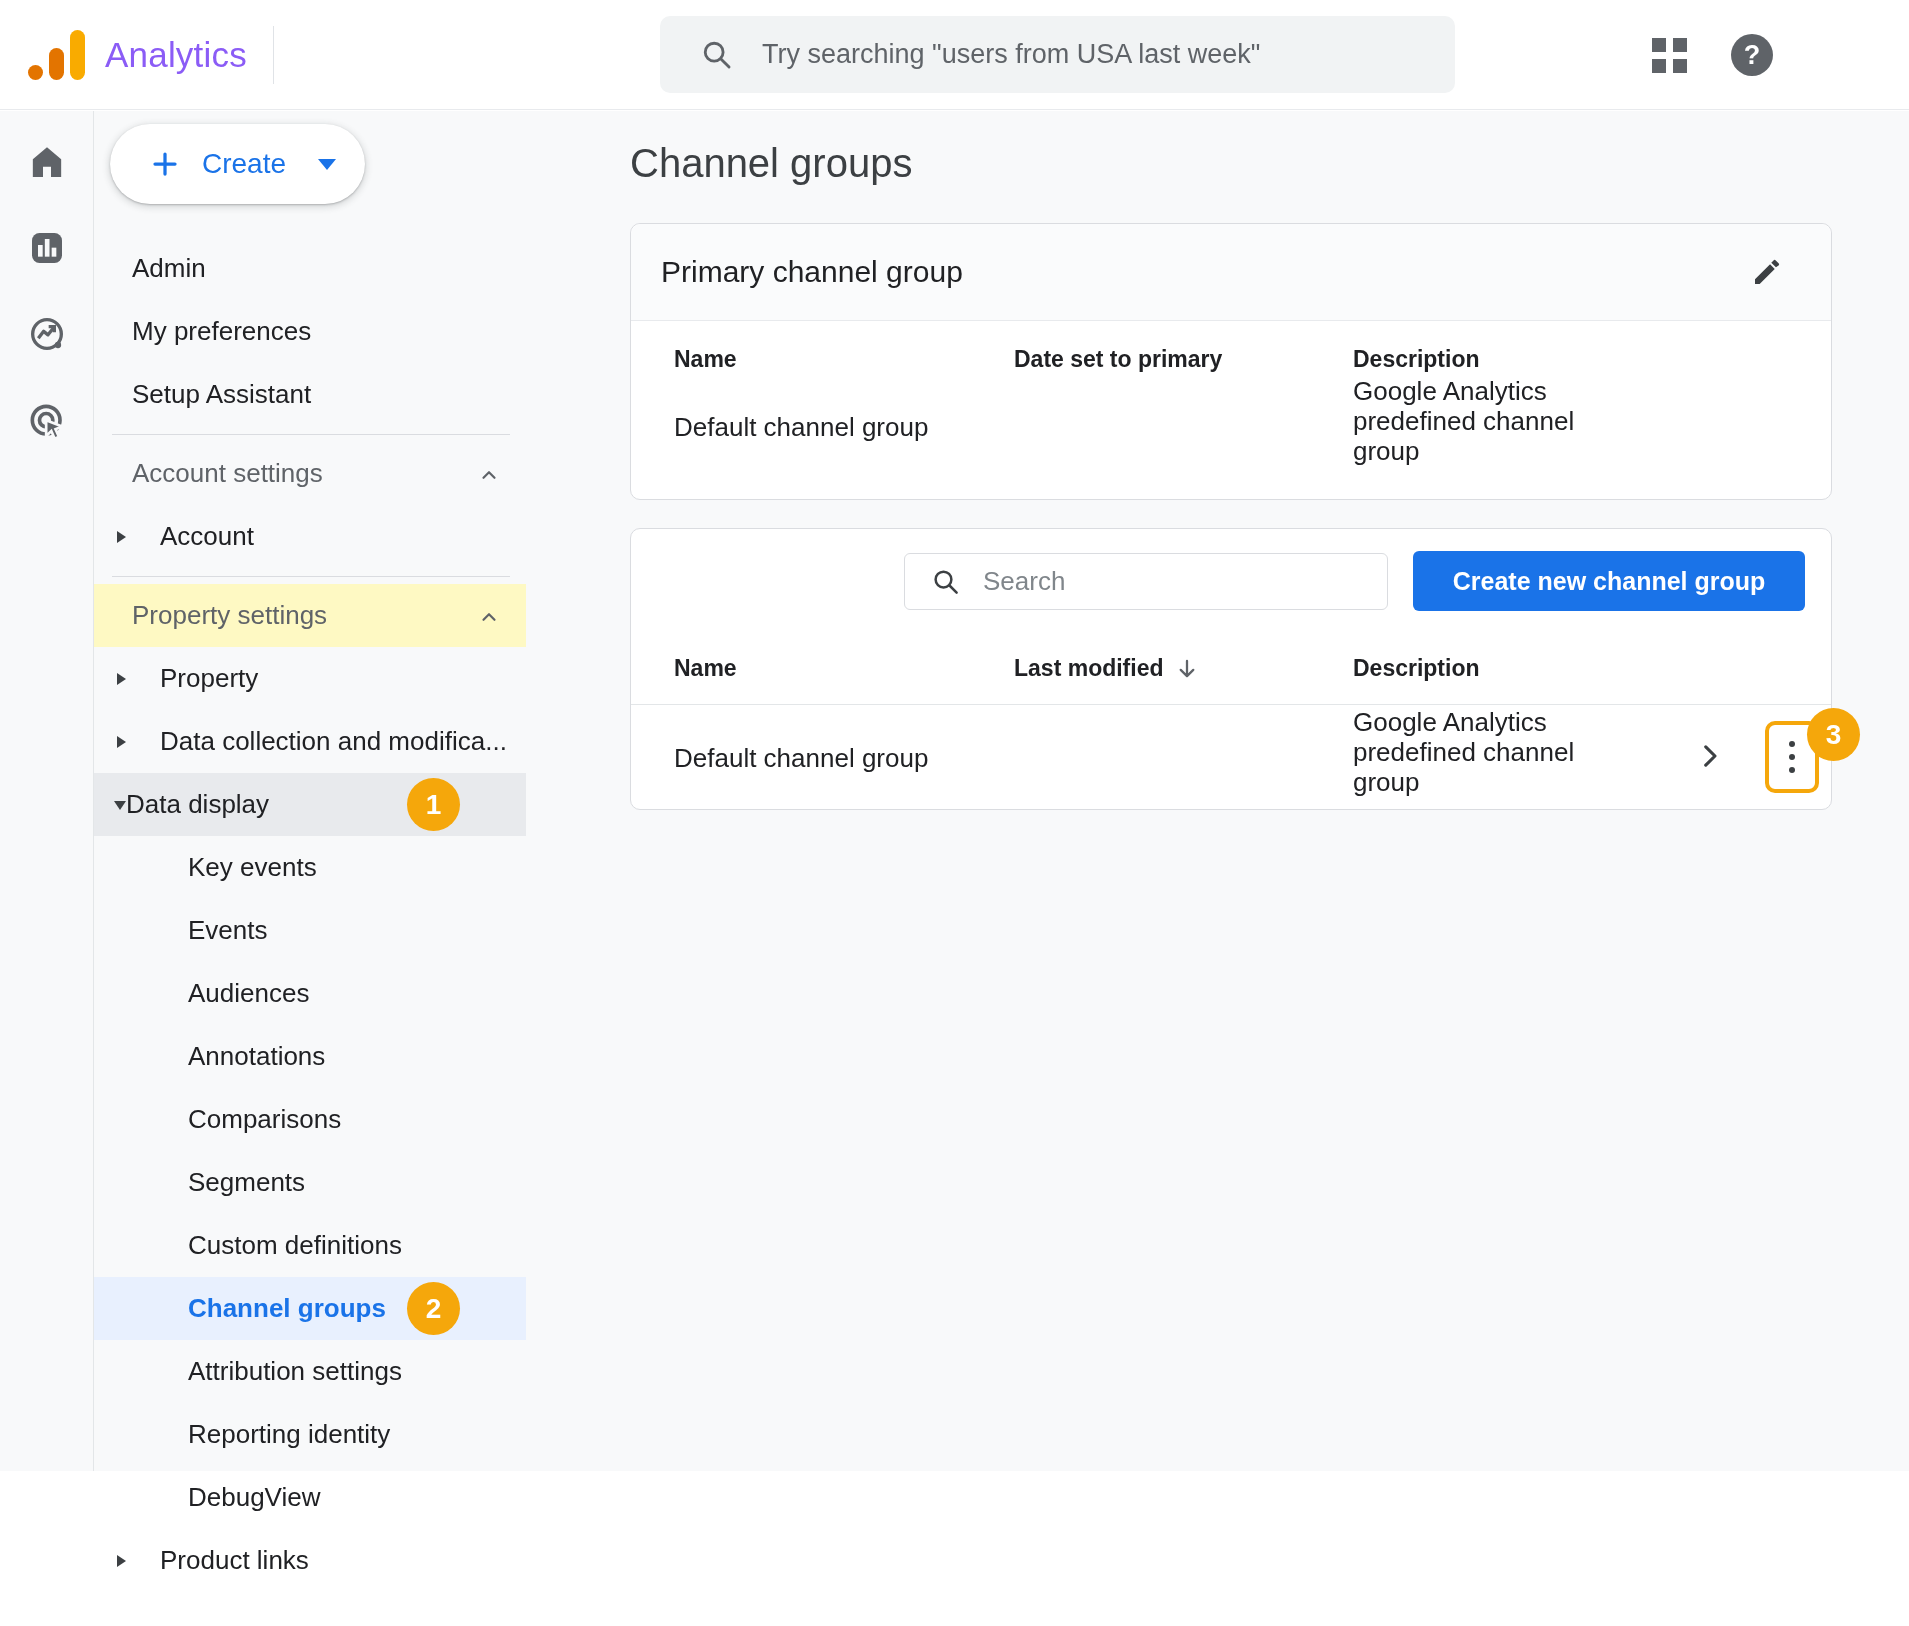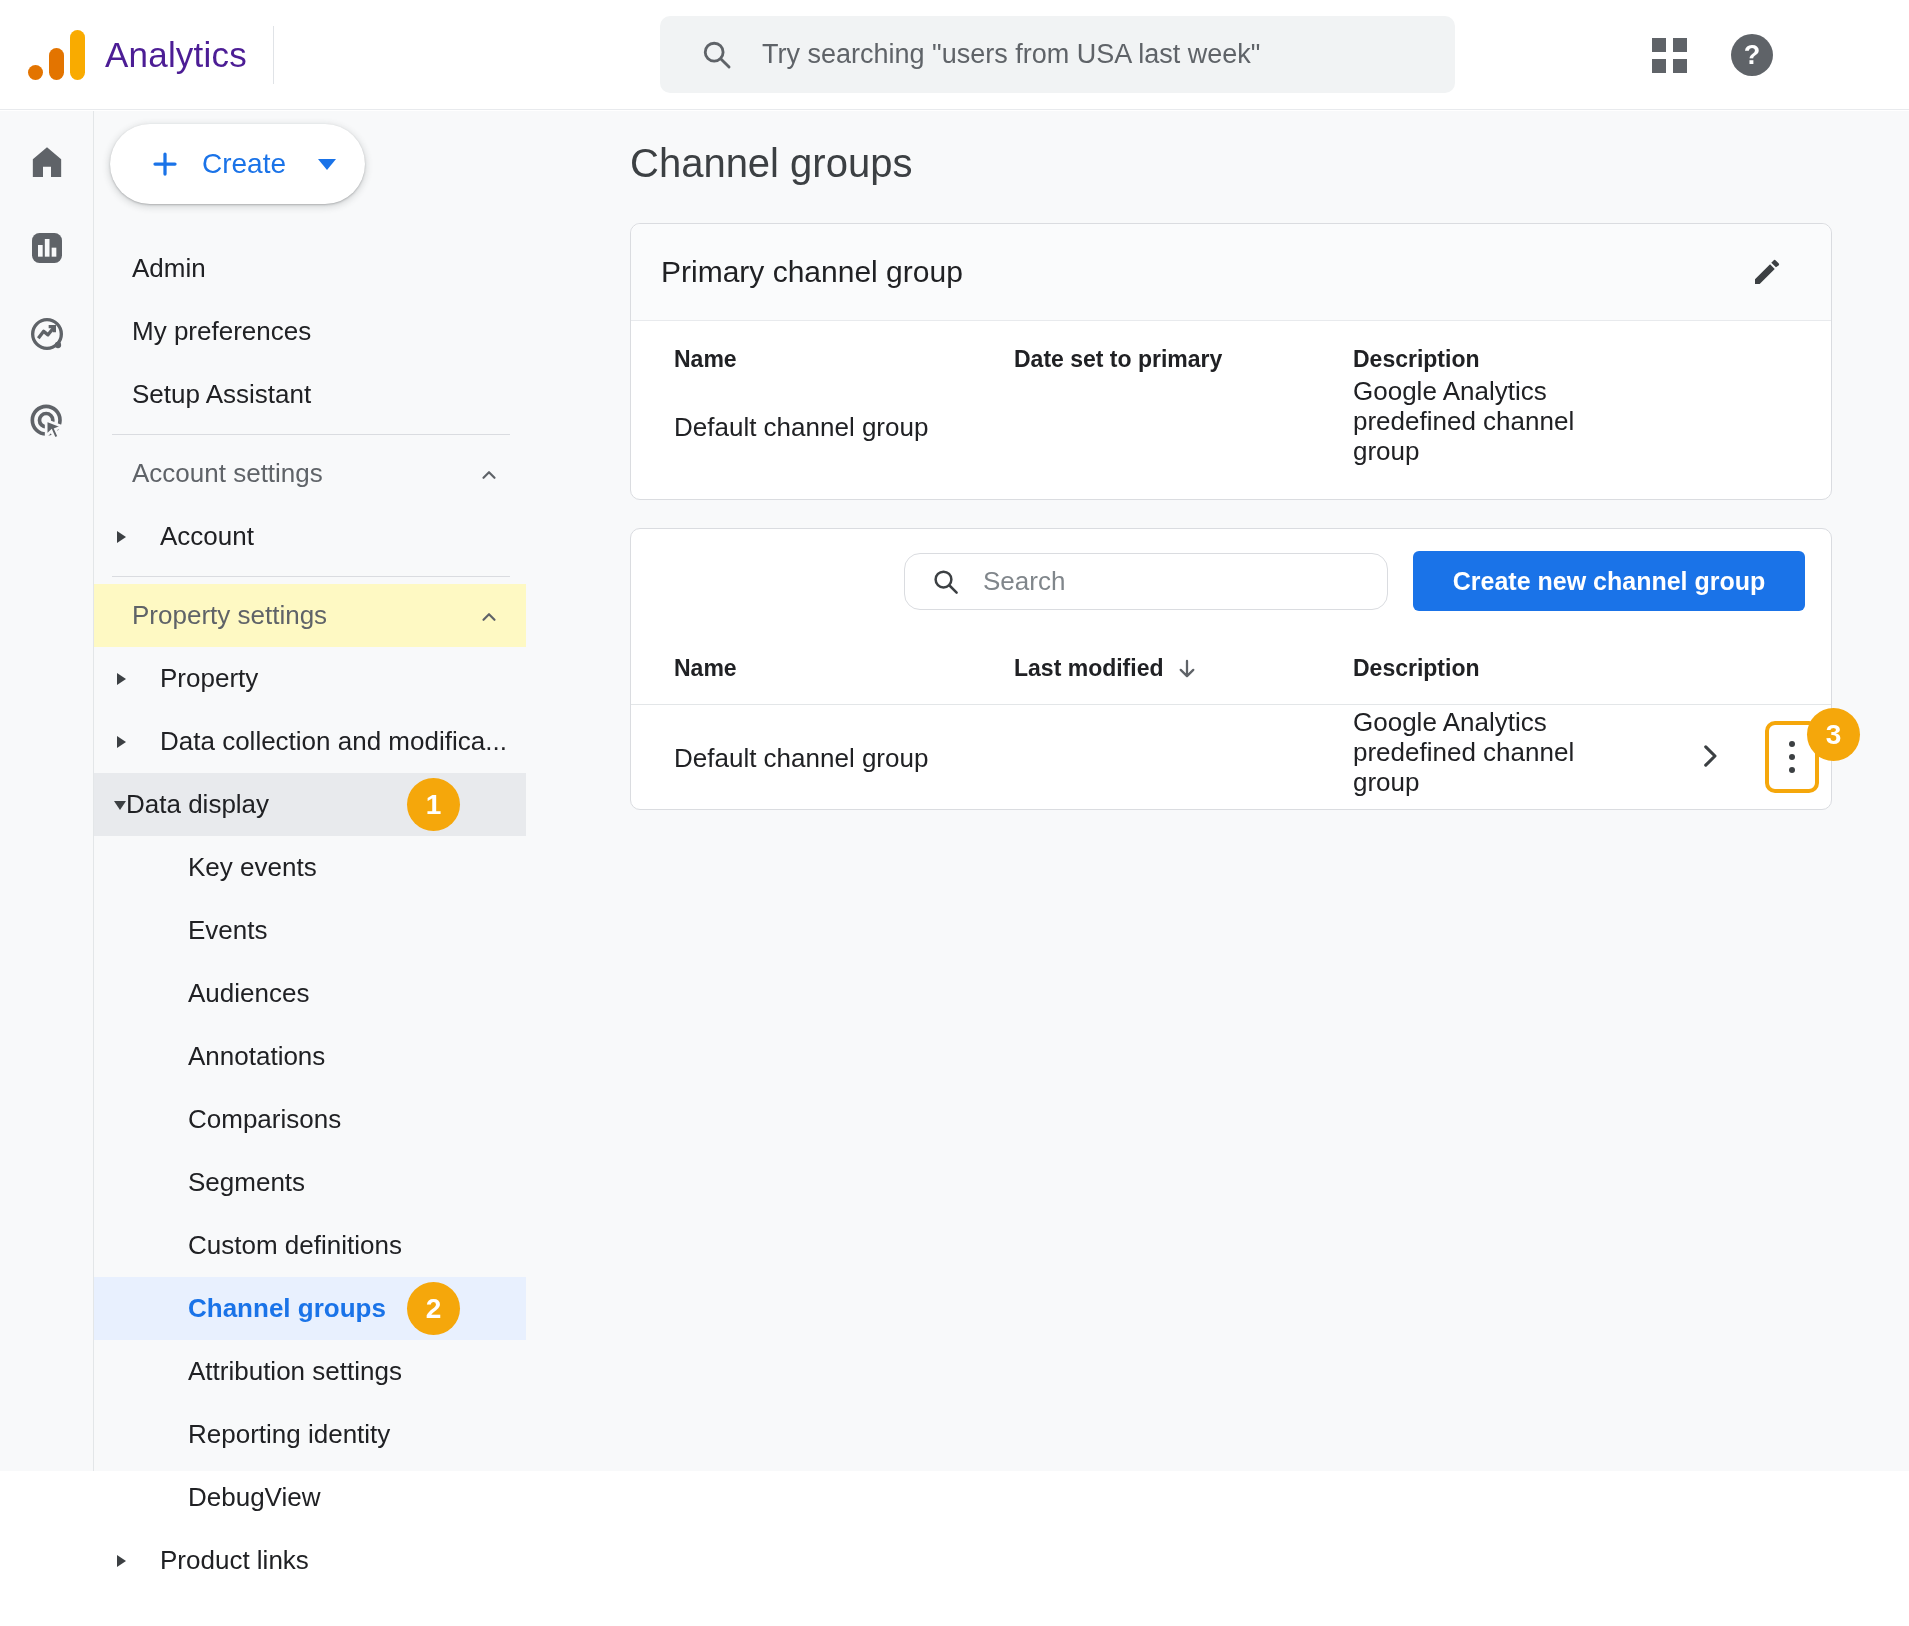--- a/index.html
+++ b/index.html
@@ -9,21 +9,21 @@
     font-family:"Liberation Sans","DejaVu Sans",sans-serif; color:#202124; background:#fff;
   }
   
   .topbar { position:absolute; top:0; left:0; width:100%; height:110px; background:#fff;
             border-bottom:1px solid #e8eaed; z-index:10; }
   .brand { position:absolute; left:28px; top:0; height:110px; display:flex; align-items:center; }
   .ga-logo { display:flex; align-items:flex-end; gap:6px; height:50px; }
   .ga-dot  { width:15px; height:15px; border-radius:50%; background:#e37400; }
   .ga-mid  { width:15px; height:32px; border-radius:8px; background:#e37400; }
   .ga-tall { width:15px; height:50px; border-radius:8px; background:#f9ab00; }
-  .app-title { font-size:35px; color:#4c1d95; margin-left:20px; letter-spacing:0.2px; }
+  .app-title { font-size:35px; color:#8b5cf6; margin-left:20px; letter-spacing:0.2px; }
   .brand-divider { width:1px; height:58px; background:#e0e3e7; margin-left:26px; }
   .global-search { position:absolute; left:660px; top:16px; width:795px; height:77px;
                    background:#f1f3f4; border-radius:10px; display:flex; align-items:center; padding-left:40px; }
   .global-search input { flex:1; margin-left:28px; margin-right:20px; border:none; outline:none; background:transparent;
                    font-family:inherit; font-size:27px; color:#202124; }
   .global-search input::placeholder { color:#5f6368; opacity:1; }
   .topbar-right { position:absolute; left:1652px; top:0; height:110px; display:flex; align-items:center; gap:44px; }
   .apps-grid { display:grid; grid-template-columns:14px 14px; grid-template-rows:14px 14px; gap:7px; cursor:pointer; }
   .apps-grid div { background:#5f6368; }
   .help-btn { width:42px; height:42px; border-radius:50%; background:#5f6368; color:#fff;
@@ -75,21 +75,21 @@
   .cell { position:absolute; font-size:26px; color:#202124; }
   .desc-cell { width:235px; line-height:30px; }
   
   .card1 .h-name { left:43px; top:122px; }
   .card1 .h-date { left:383px; top:122px; }
   .card1 .h-desc { left:722px; top:122px; }
   .card1 .c-name { left:43px; top:188px; }
   .card1 .c-desc { left:722px; top:152px; }
   
   .tbl-search { position:absolute; left:273px; top:24px; width:484px; height:57px; border:1px solid #dadce0;
-                border-radius:16px; background:#fff; display:flex; align-items:center; padding-left:26px; }
+                border-radius:6px; background:#fff; display:flex; align-items:center; padding-left:26px; }
   .tbl-search input { flex:1; margin-left:22px; margin-right:14px; border:none; outline:none; background:transparent;
                 font-family:inherit; font-size:26px; color:#202124; }
   .tbl-search input::placeholder { color:#80868b; opacity:1; }
   .primary-btn { position:absolute; right:26px; top:22px; width:392px; height:60px; background:#1a73e8; color:#fff;
                  border:none; border-radius:6px; font-family:inherit; font-size:25px; font-weight:bold; cursor:pointer; }
   .card2 .h-name { left:43px; top:126px; }
   .card2 .h-date { left:383px; top:126px; display:flex; align-items:center; gap:10px; }
   .card2 .h-desc { left:722px; top:126px; }
   .hdr-rule { position:absolute; left:0; right:0; top:175px; height:1px; background:#e3e6e8; }
   .card2 .c-name { left:43px; top:214px; }

